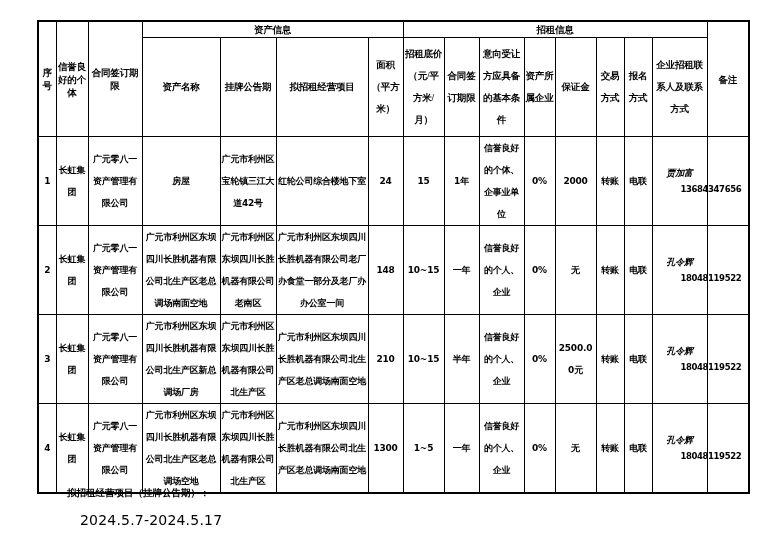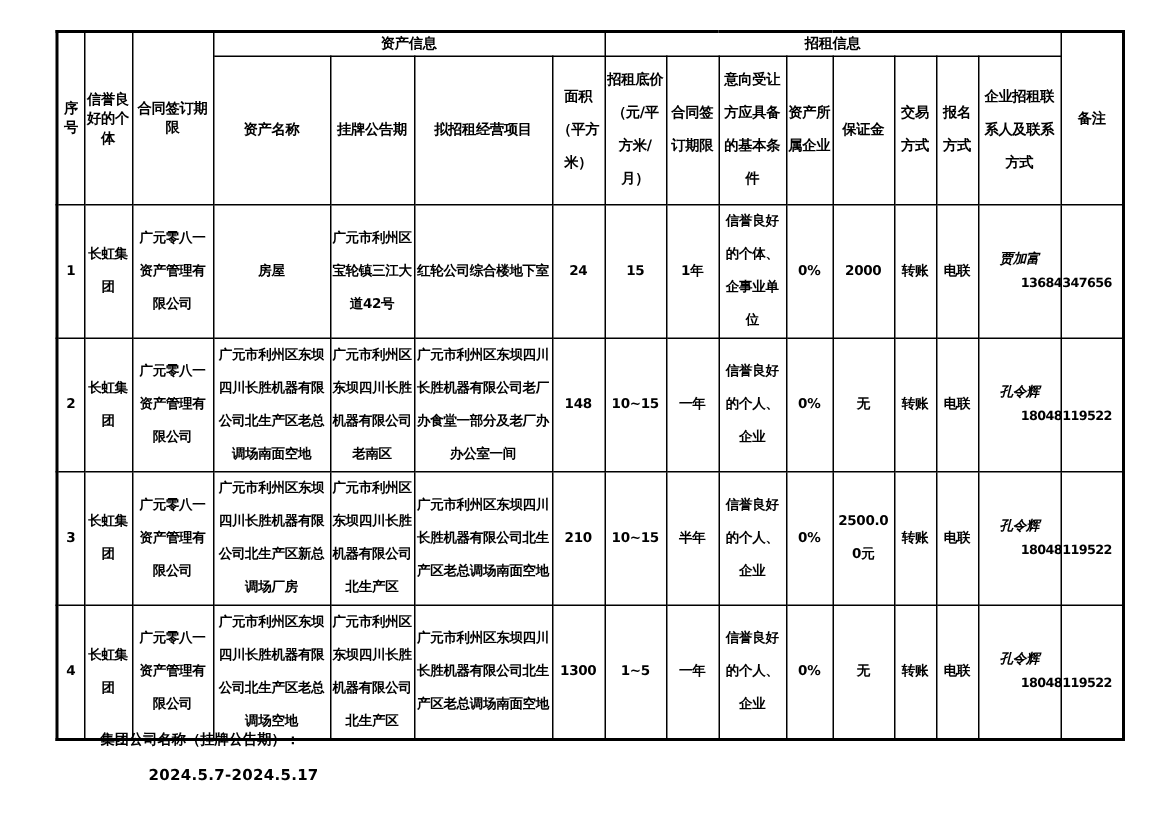--- a/index.html
+++ b/index.html
@@ -18,26 +18,26 @@
     border:1px solid #000;
     font-size:9px;font-weight:700;
     line-height:22px;
     text-align:center;vertical-align:middle;
     padding:0 1px;
     word-break:break-all;
     letter-spacing:-0.2px;
   }
   table.announce th{font-size:9.5px;}
   tr.group-row th{height:15px;line-height:13px;}
-  tr.head-row th{height:98px;}
+  tr.head-row th{height:98px;font-family:Liberation Serif, serif;}
   tr.data-row{height:88px;}
   .phone{display:block;font-size:8.5px;white-space:nowrap;letter-spacing:-0.4px;line-height:16px;margin-left:27px;}
   .cname{display:block;line-height:16px;font-style:italic;}
   .footer-label{position:absolute;left:67px;top:487px;font-size:9.5px;font-weight:700;}
-  .footer-date{position:absolute;left:99px;top:512px;font-size:10px;font-weight:700;letter-spacing:0.2px;}
+  .footer-date{position:absolute;left:80px;top:512px;font-size:14px;font-weight:400;letter-spacing:0.2px;}
 </style>
 </head>
 <body>
 
 <div class="sheet">
 
   <table class="announce">
     <colgroup>
       <col style="width:18px">
         <col style="width:32px">
@@ -164,16 +164,16 @@
       <td>电联</td>
       <td>
         <span class="cname">孔令辉</span>
         <span class="phone">18048119522</span>
       </td>
       <td></td>
     </tr>
   </tbody>
     </table>
 
-  <div class="footer-label">集团公司名称（挂牌公告期）：</div>
+  <div class="footer-label">拟招租经营项目（挂牌公告期）：</div>
   <div class="footer-date">2024.5.7-2024.5.17</div>
 
 </div>
 
 </body></html>

